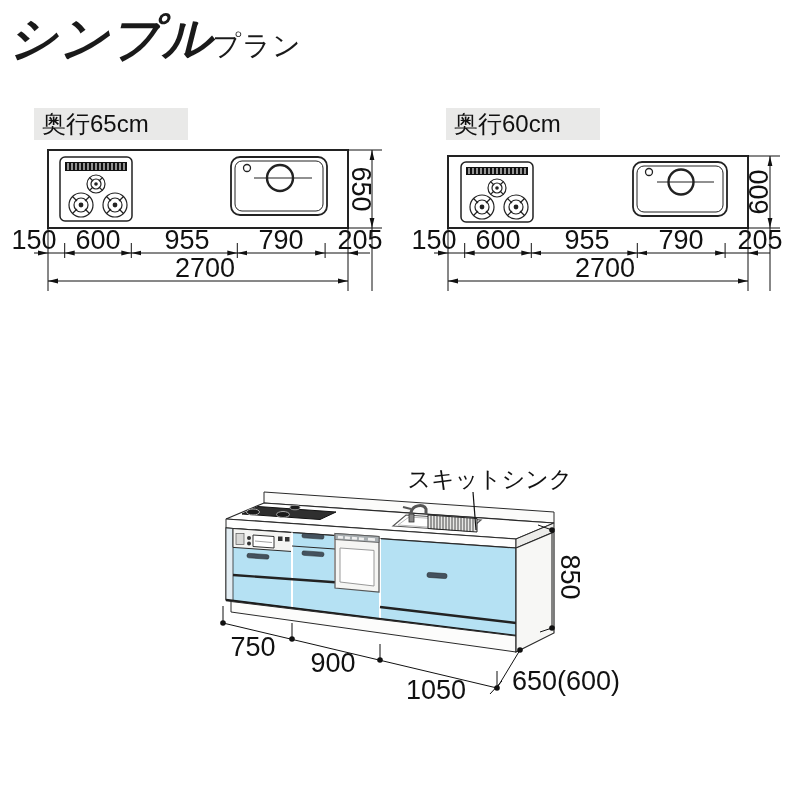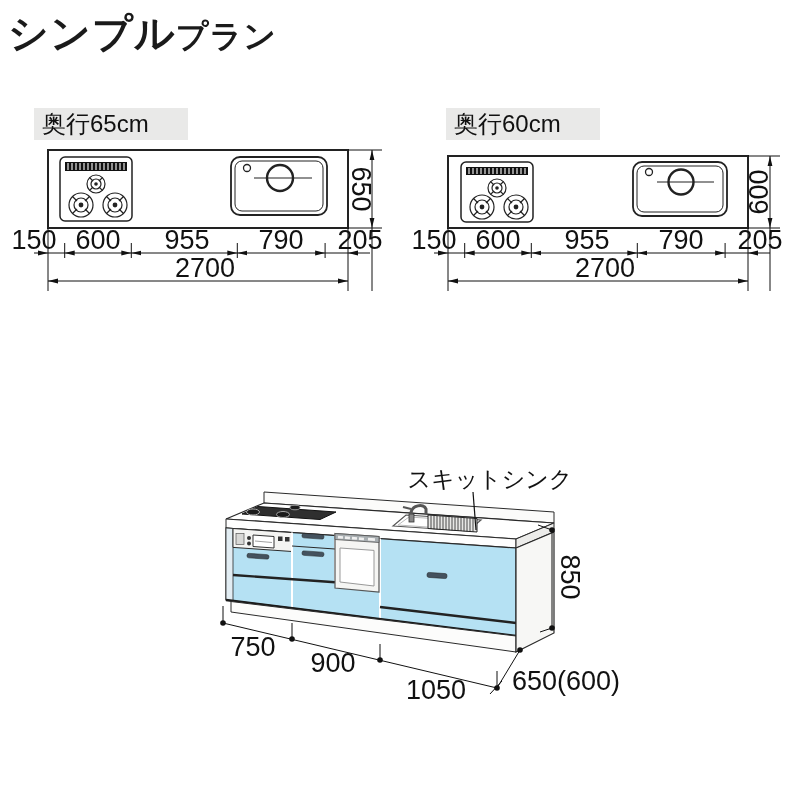--- a/index.html
+++ b/index.html
@@ -1,19 +1,19 @@
 <!DOCTYPE html>
 <html><head>
 <meta charset="utf-8">
 <style>
   html,body{margin:0;padding:0;background:#fff;}
   body{width:800px;height:800px;position:relative;font-family:"Liberation Sans",sans-serif;}
   .title{position:absolute;left:8px;top:6px;display:flex;align-items:baseline;color:#1a1a1a;}
-  .title .main{font-size:40px;font-weight:900;letter-spacing:1px;}
-  .title .sub{font-size:32px;font-weight:700;letter-spacing:1px;}
+  .title .main{font-size:49px;font-weight:900;letter-spacing:1px;font-style:italic;}
+  .title .sub{font-size:28px;font-weight:400;letter-spacing:1px;}
   svg{position:absolute;left:0;top:0;}
   text{font-family:"Liberation Sans",sans-serif;fill:#111;}
   .dim{font-size:27px;}
   .lbl{font-size:24px;}
   .callout{font-size:23px;}
   .thin{stroke:#111;stroke-width:1;fill:none;}
 </style>
 </head>
 <body>
 

